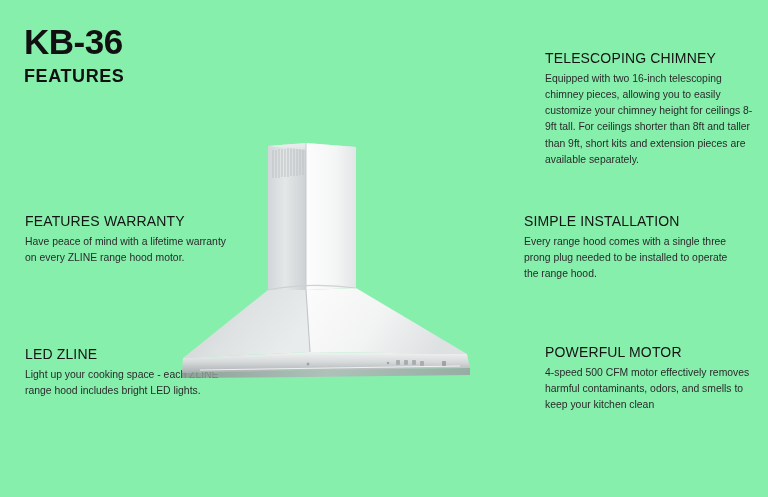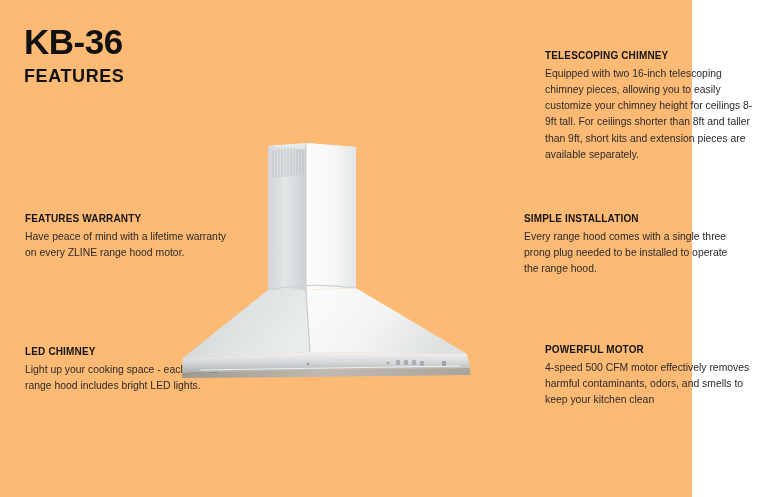--- a/index.html
+++ b/index.html
@@ -5,22 +5,22 @@
 <style>
   * { margin:0; padding:0; box-sizing:border-box; }
   html, body {
     width:768px; height:497px;
     background:#ffffff;
     font-family:"Liberation Sans", sans-serif;
     overflow:hidden;
   }
   #page {
     position:relative;
-    width:692px; height:497px;
-    background:#fdba74;
+    width:768px; height:497px;
+    background:#86efac;
   }
 
   
   #title-block { position:absolute; left:24px; top:24px; }
   #product-title {
     font-size:35px;
     font-weight:bold;
     letter-spacing:-0.5px;
     color:#111111;
     line-height:1.0;
@@ -29,22 +29,22 @@
     font-size:18px;
     font-weight:bold;
     letter-spacing:0.6px;
     color:#111111;
     margin-top:7px;
   }
 
   
   .feature { position:absolute; }
   .feature-title {
-    font-size:10px;
-    font-weight:bold;
+    font-size:14px;
+    font-weight:normal;
     letter-spacing:0.15px;
     color:#141414;
     margin-bottom:5px;
     white-space:nowrap;
   }
   .feature-body {
     font-size:10.4px;
     line-height:1.55;
     color:#2a2a2a;
     font-weight:normal;
@@ -83,21 +83,21 @@
     <div class="feature-title">FEATURES WARRANTY</div>
     <div class="feature-body">Have peace of mind with a lifetime warranty on every ZLINE range hood motor.</div>
   </div>
 
   <div class="feature" id="feat-simple-installation">
     <div class="feature-title">SIMPLE INSTALLATION</div>
     <div class="feature-body">Every range hood comes with a single three prong plug needed to be installed to operate the range hood.</div>
   </div>
 
   <div class="feature" id="feat-led-lights">
-    <div class="feature-title">LED CHIMNEY</div>
+    <div class="feature-title">LED ZLINE</div>
     <div class="feature-body">Light up your cooking space - each ZLINE range hood includes bright LED lights.</div>
   </div>
 
   <div class="feature" id="feat-powerful-motor">
     <div class="feature-title">POWERFUL MOTOR</div>
     <div class="feature-body">4-speed 500 CFM motor effectively removes harmful contaminants, odors, and smells to keep your kitchen clean</div>
   </div>
 
   <div id="hood">
     <svg viewBox="0 0 330 265" xmlns="http://www.w3.org/2000/svg">

